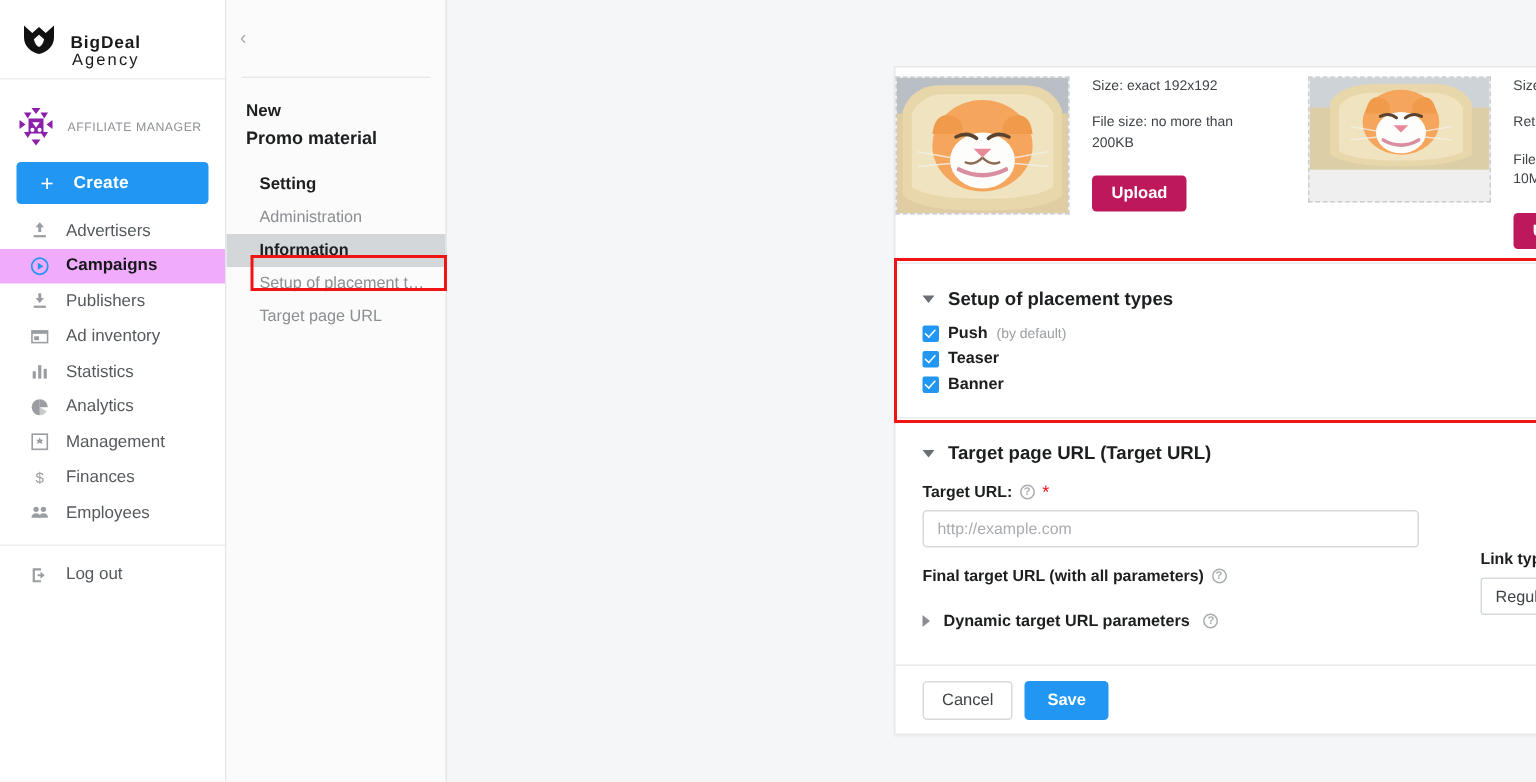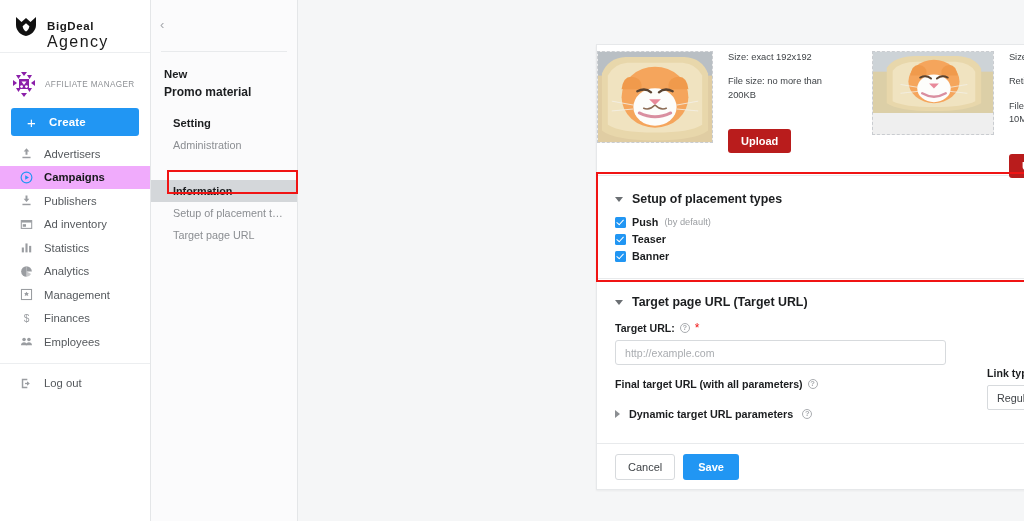--- a/index.html
+++ b/index.html
@@ -21,21 +21,21 @@
   .brand {
     height: 53px; display: flex; align-items: center; gap: 9px;
     padding-left: 14px; border-bottom: 1px solid #eceef0;
   }
   .brand-logo { width: 24px; height: 24px; flex: 0 0 24px; }
   .brand-text { line-height: 1.08; margin-top: 18px; }
   .brand-text .l1 {
     font-size: 11.5px; font-weight: bold; color: #1a1a1a; letter-spacing: .6px;
   }
   .brand-text .l2 {
-    font-size: 16px; color: #1a1a1a; letter-spacing: 1.4px; text-align: right;
+    font-size: 11px; color: #1a1a1a; letter-spacing: 1.4px; text-align: center;
   }
 
   .user-row {
     height: 44px; display: flex; align-items: center; gap: 7px;
     padding-left: 10px; margin-top: 9px;
   }
   .avatar {
     width: 28px; height: 28px; flex: 0 0 28px; position: relative;
     background: #ffffff;
   }
@@ -81,21 +81,21 @@
   .subnav-title {
     padding: 14px 0 0 13px; font-size: 11.3px; color: #1c1e20; line-height: 1.5; font-weight: bold;
   }
   .subnav-title .t2 { font-size: 12px; }
   .sub-list { margin-top: 11px; }
   .sub-item {
     height: 22px; display: flex; align-items: center; padding-left: 22px;
     font-size: 10.8px; color: #8b8e92; cursor: pointer; white-space: nowrap;
   }
   .sub-item.head { font-weight: bold; color: #1c1e20; font-size: 11.2px; }
-  .sub-item.selected { background: #d4d7da; color: #1c1e20; font-weight: bold; margin-top: 24px; }
+  .sub-item.selected { background: #d4d7da; color: #1c1e20; font-weight: bold; }
 
   
   .hl-subnav {
     position: absolute; left: 16px; top: 170px; width: 131px; height: 24px;
     border: 2.5px solid #f01414; pointer-events: none;
   }
 
   
   .main { flex: 1; height: 521px; position: relative; background: #f5f6f7; }
   .tabbar { height: 42px; padding: 0 0 0 148px; position: relative; }
@@ -130,21 +130,21 @@
   }
   .thumb-wide {
     width: 122px; height: 84px; flex: 0 0 122px;
     border: 1px dashed #c9ccd0; overflow: hidden; position: relative;
     background: #efefef;
   }
   .catimg { position: absolute; inset: 0; }
   .upl-side { padding-left: 15px; }
   .upl-line { font-size: 9.3px; color: #3f4347; line-height: 1.45; margin-bottom: 11px; }
   .btn-upload {
-    margin-top: 16px; background: #b91c1c; color: #fff; border: none;
+    margin-top: 4px; background: #be185d; color: #fff; border: none;
     border-radius: 3px; font-size: 11px; font-weight: bold;
     padding: 6px 13px; cursor: pointer; font-family: inherit;
   }
 
   
   .section { padding: 0 0 0 18px; }
   .sec-head {
     display: flex; align-items: center; gap: 9px; font-size: 12.4px;
     font-weight: bold; color: #1c1e20; cursor: pointer;
   }

